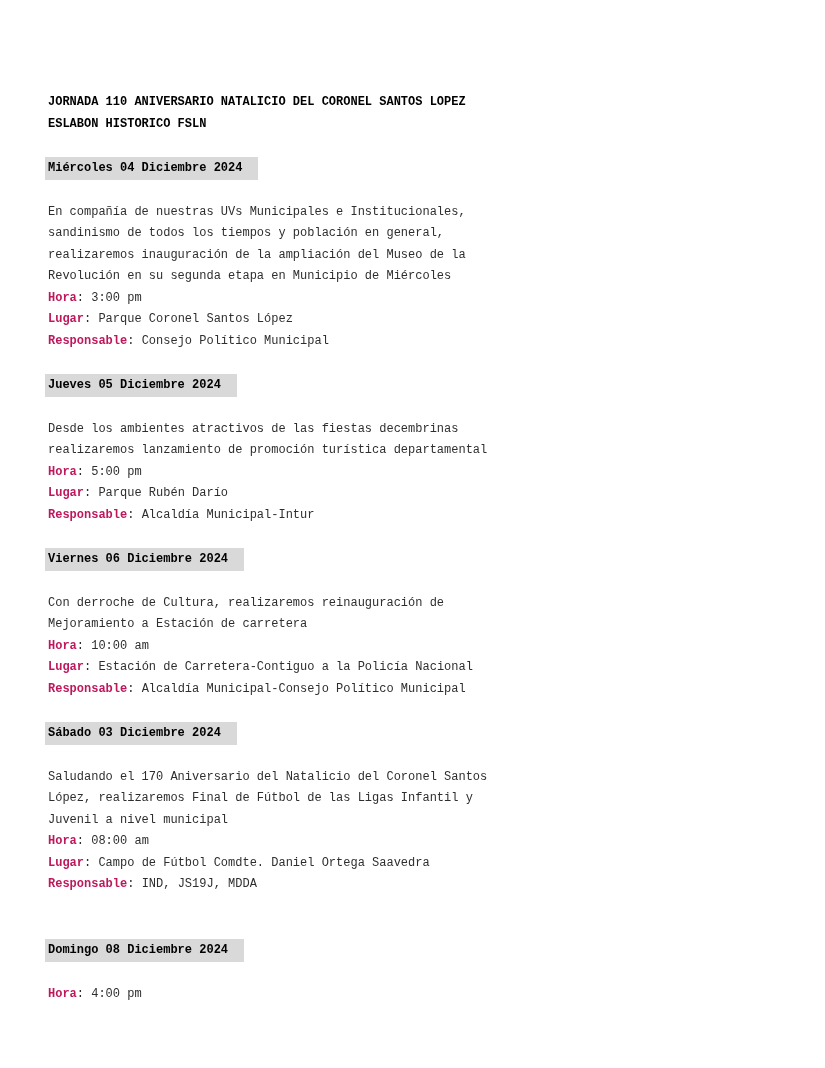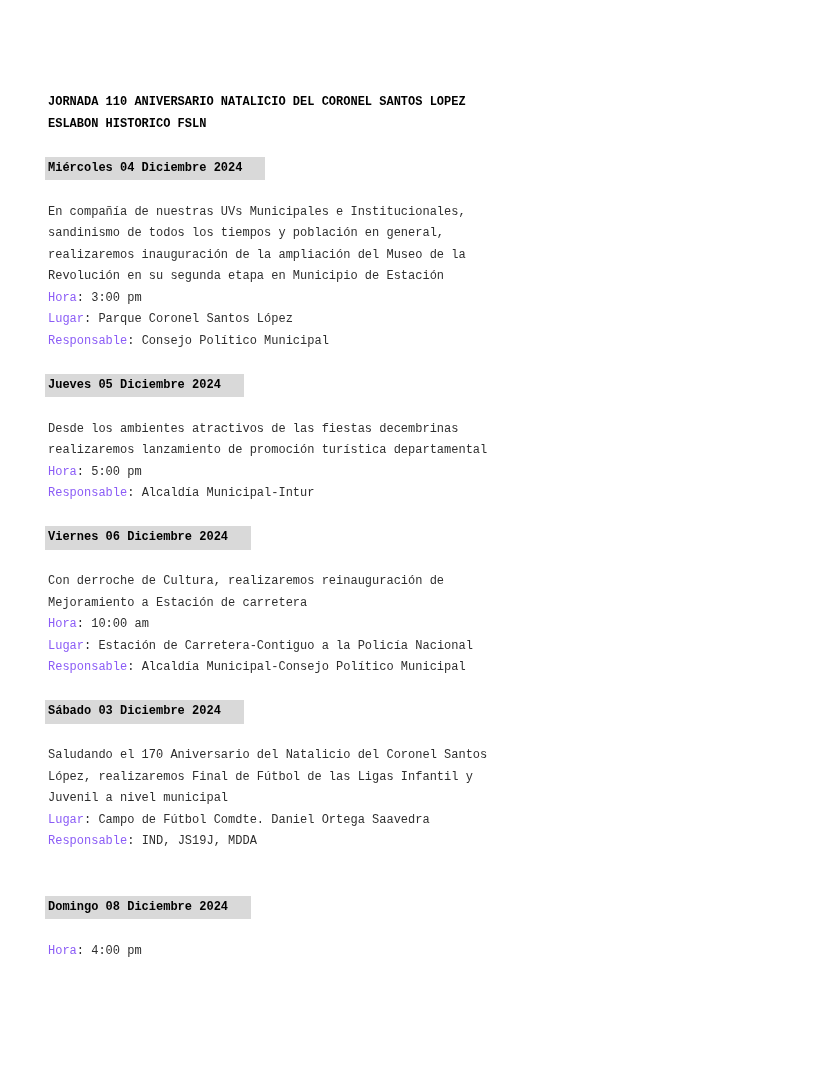--- a/index.html
+++ b/index.html
@@ -30,58 +30,59 @@
     margin-bottom: 21.5px;
   }
   .section { margin-bottom: 21.5px; }
   .section.gap2 { margin-bottom: 43px; }
   .date-row { margin-bottom: 21.5px; }
   .hl {
     display: inline-block;
     background: #d9d9d9;
     font-weight: 700;
     color: #000000;
-    padding: 1px 23px 1px 3px;
+    padding: 1px 16px 1px 3px;
     margin-left: -3px;
   }
   .field-row { white-space: normal; }
   .flabel {
-    font-weight: 400;
-    color: #8b5cf6;
+    font-weight: 700;
+    color: #be185d;
   }
   .fsep, .fvalue { font-weight: 400; color: #2e2e2e; }
 </style>
 </head>
 <body>
 
 <div class="doc">
 
   <div class="title pre">JORNADA 110 ANIVERSARIO NATALICIO DEL CORONEL SANTOS LOPEZ
 ESLABON HISTORICO FSLN</div>
 
   <section class="section">
     <div class="date-row">
       <span class="hl">Miércoles 04 Diciembre 2024</span>
     </div>
     <div class="pre">En compañía de nuestras UVs Municipales e Institucionales,
 sandinismo de todos los tiempos y población en general,
 realizaremos inauguración de la ampliación del Museo de la
-Revolución en su segunda etapa en Municipio de Estación</div>
+Revolución en su segunda etapa en Municipio de Miércoles</div>
     <div class="field-row"><span class="flabel">Hora</span><span class="fsep">: </span><span class="fvalue">3:00 pm</span></div>
     <div class="field-row"><span class="flabel">Lugar</span><span class="fsep">: </span><span class="fvalue">Parque Coronel Santos López</span></div>
     <div class="field-row"><span class="flabel">Responsable</span><span class="fsep">: </span><span class="fvalue">Consejo Político Municipal</span></div>
   </section>
 
   <section class="section">
     <div class="date-row">
       <span class="hl">Jueves 05 Diciembre 2024</span>
     </div>
     <div class="pre">Desde los ambientes atractivos de las fiestas decembrinas
 realizaremos lanzamiento de promoción turística departamental</div>
     <div class="field-row"><span class="flabel">Hora</span><span class="fsep">: </span><span class="fvalue">5:00 pm</span></div>
+    <div class="field-row"><span class="flabel">Lugar</span><span class="fsep">: </span><span class="fvalue">Parque Rubén Darío</span></div>
     <div class="field-row"><span class="flabel">Responsable</span><span class="fsep">: </span><span class="fvalue">Alcaldía Municipal-Intur</span></div>
   </section>
 
   <section class="section">
     <div class="date-row">
       <span class="hl">Viernes 06 Diciembre 2024</span>
     </div>
     <div class="pre">Con derroche de Cultura, realizaremos reinauguración de
 Mejoramiento a Estación de carretera</div>
     <div class="field-row"><span class="flabel">Hora</span><span class="fsep">: </span><span class="fvalue">10:00 am</span></div>
@@ -89,20 +90,21 @@
     <div class="field-row"><span class="flabel">Responsable</span><span class="fsep">: </span><span class="fvalue">Alcaldía Municipal-Consejo Político Municipal</span></div>
   </section>
 
   <section class="section gap2">
     <div class="date-row">
       <span class="hl">Sábado 03 Diciembre 2024</span>
     </div>
     <div class="pre">Saludando el 170 Aniversario del Natalicio del Coronel Santos
 López, realizaremos Final de Fútbol de las Ligas Infantil y
 Juvenil a nivel municipal</div>
+    <div class="field-row"><span class="flabel">Hora</span><span class="fsep">: </span><span class="fvalue">08:00 am</span></div>
     <div class="field-row"><span class="flabel">Lugar</span><span class="fsep">: </span><span class="fvalue">Campo de Fútbol Comdte. Daniel Ortega Saavedra</span></div>
     <div class="field-row"><span class="flabel">Responsable</span><span class="fsep">: </span><span class="fvalue">IND, JS19J, MDDA</span></div>
   </section>
 
   <section class="section">
     <div class="date-row">
       <span class="hl">Domingo 08 Diciembre 2024</span>
     </div>
     <div class="field-row"><span class="flabel">Hora</span><span class="fsep">: </span><span class="fvalue">4:00 pm</span></div>
   </section>

